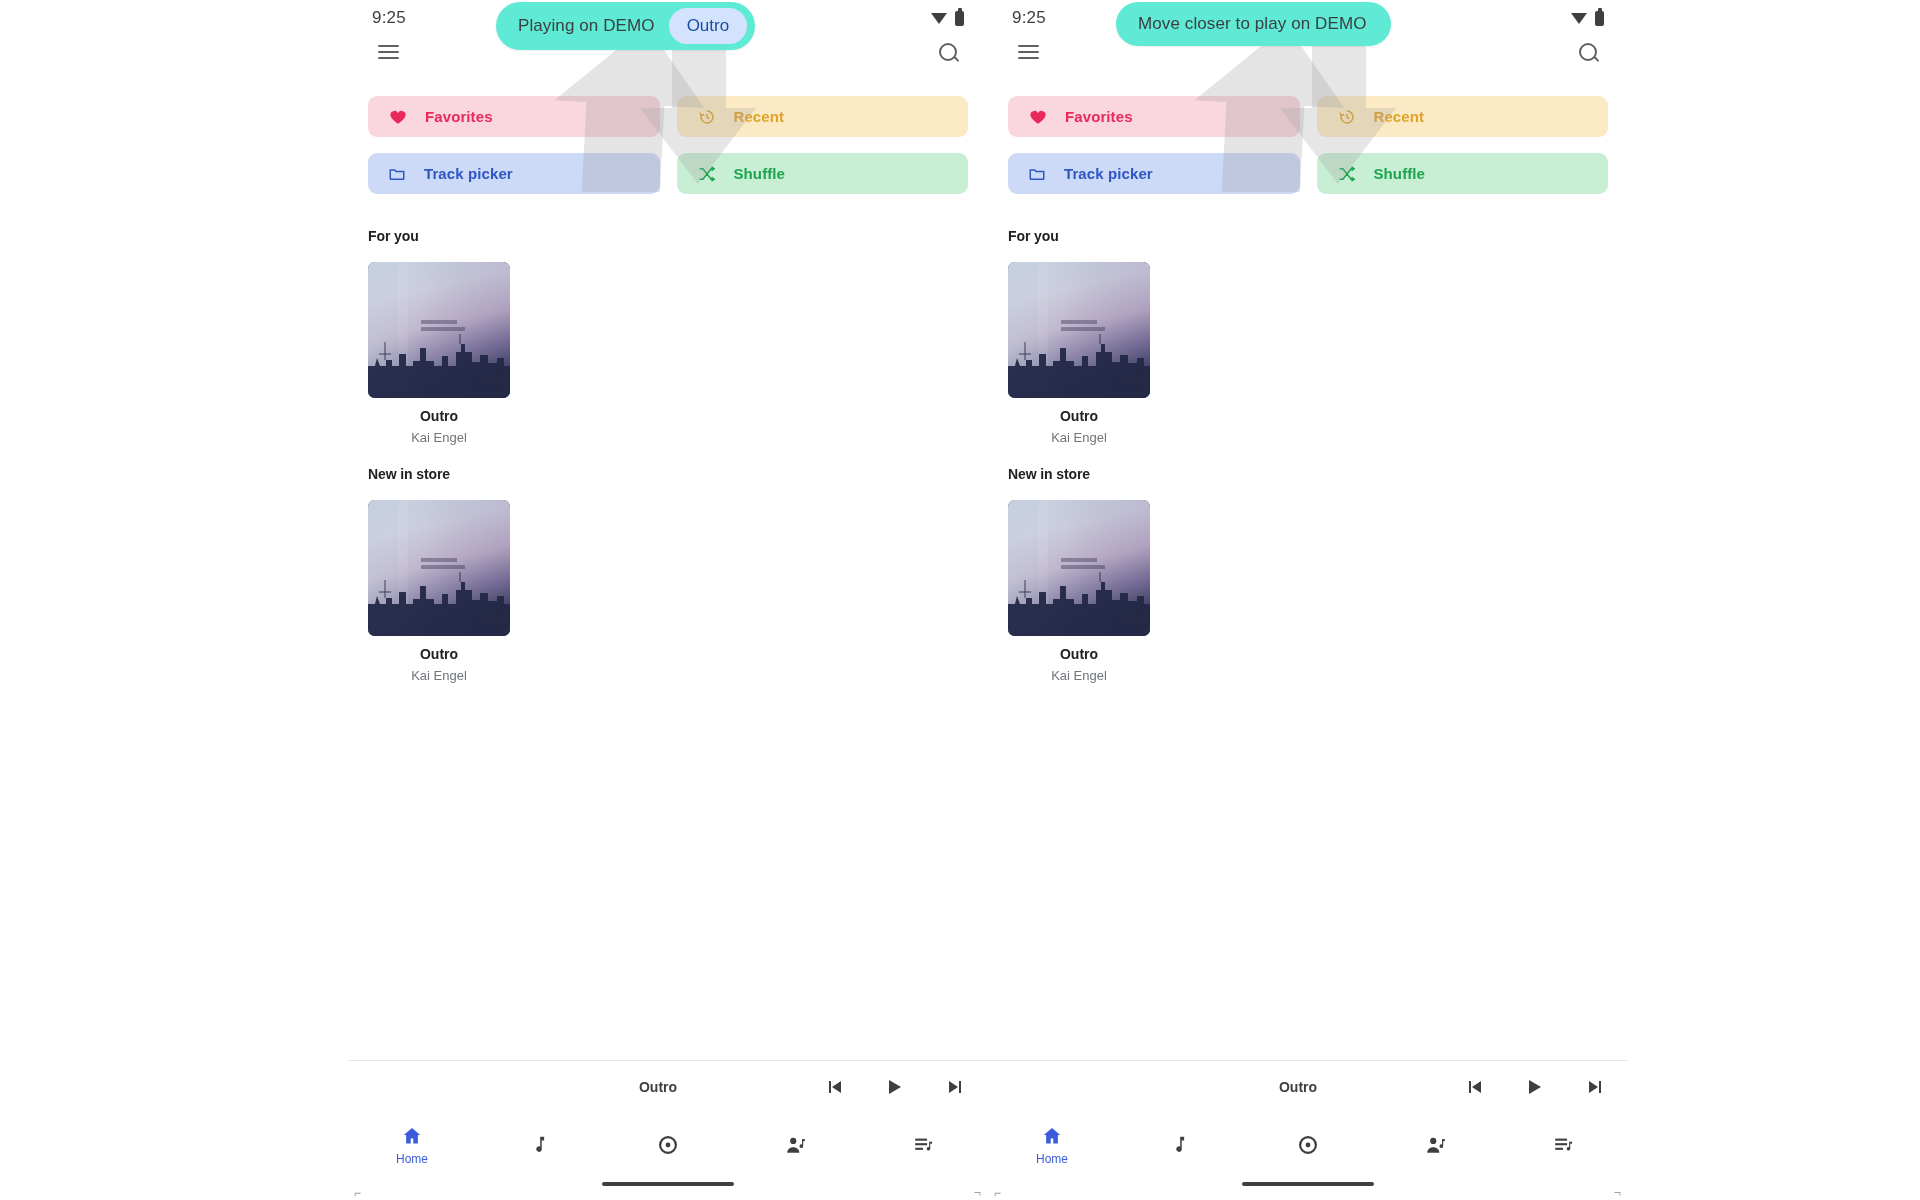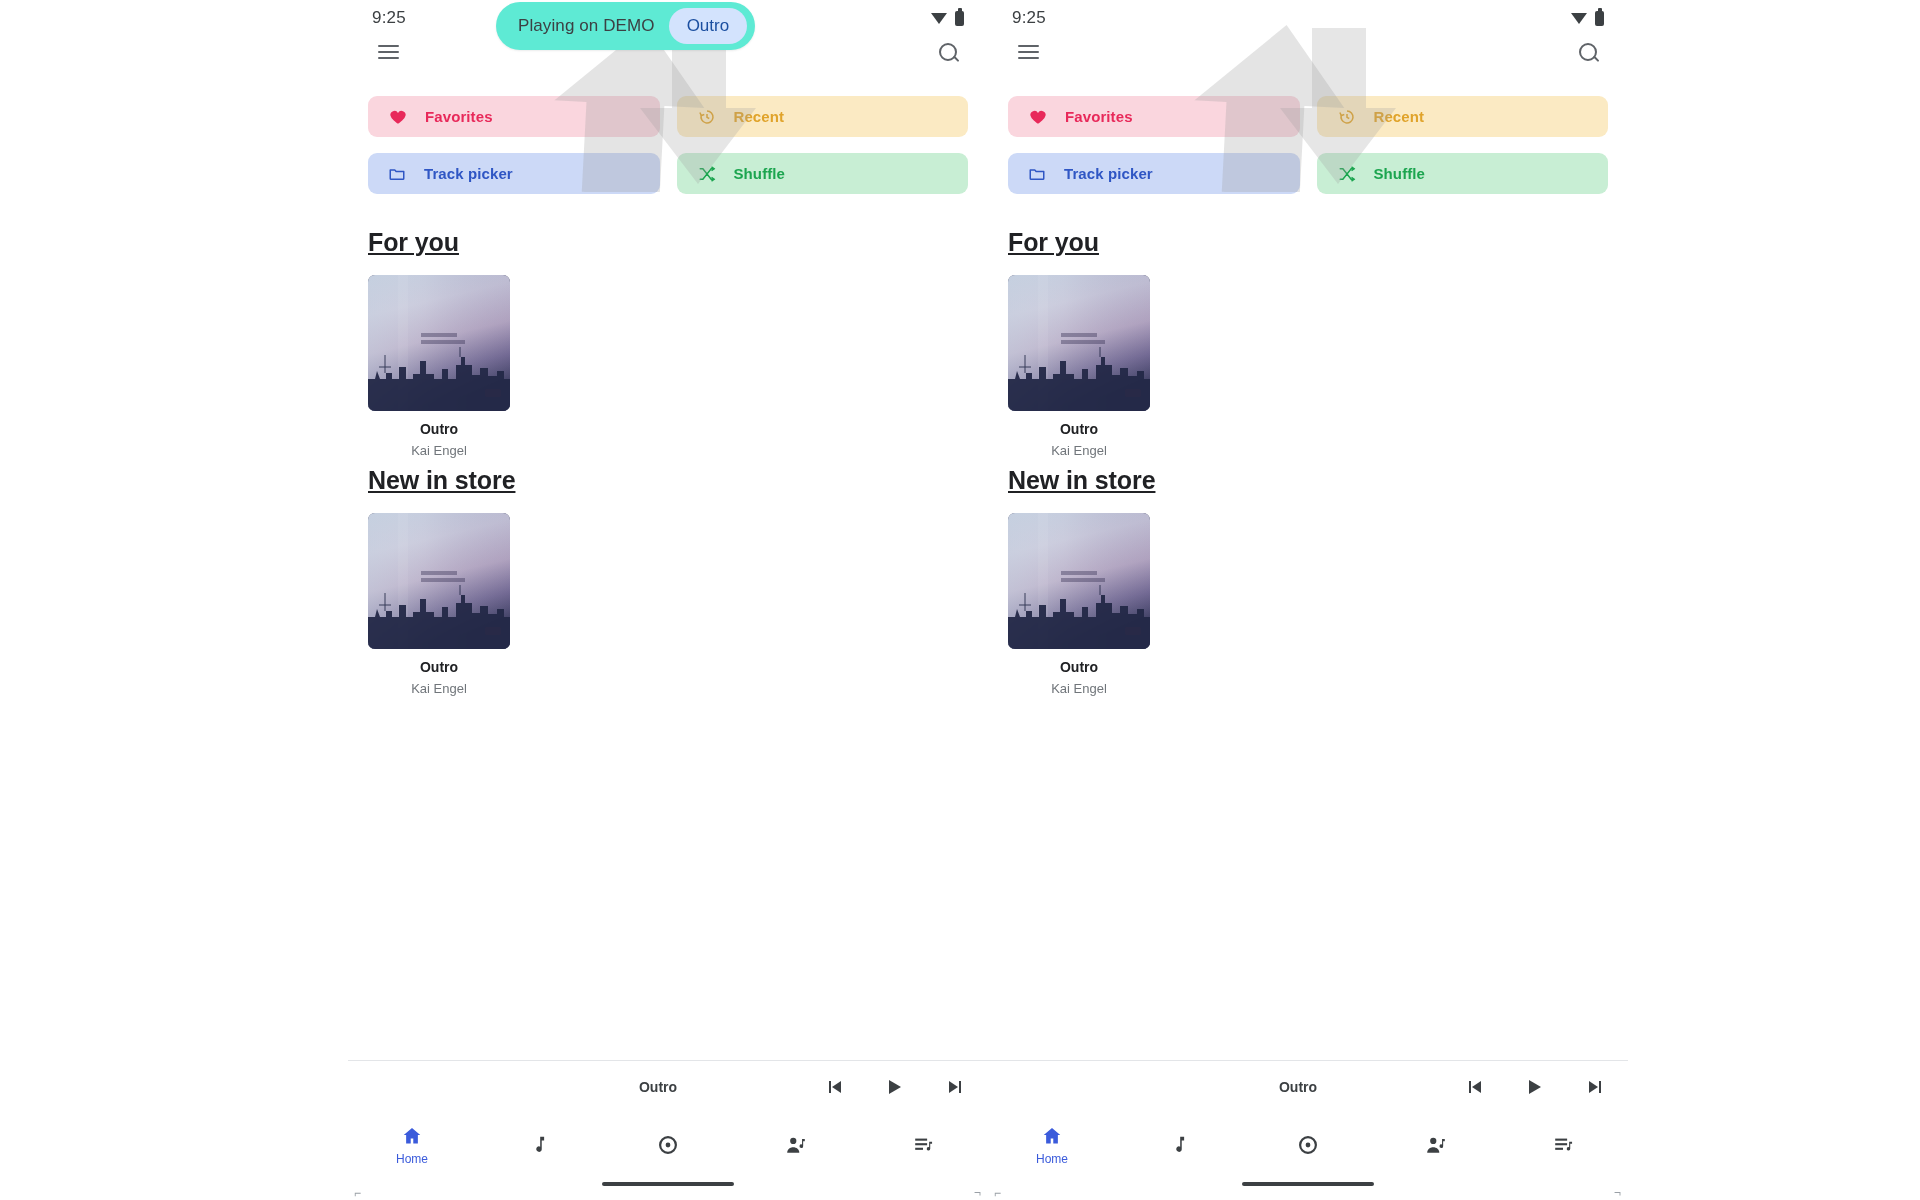--- a/index.html
+++ b/index.html
@@ -147,22 +147,22 @@
   .tile.picker { background: #ccd9f7; padding-left: 20px; }
   .tile.picker .tile-label { color: #2f56c4; }
   .tile.shuffle{ background: #c8eed4; }
   .tile.shuffle .tile-label { color: #1ca54f; }
 
   
   .section { position: absolute; left: 0; right: 0; z-index: 2; }
   .section.foryou  { top: 228px; }
   .section.newstore{ top: 466px; }
   .section-title {
-    font-size: 25px; font-weight: 700; color: #202124;
-    padding-left: 20px; letter-spacing: -.1px; text-decoration: underline;
+    font-size: 14px; font-weight: 700; color: #202124;
+    padding-left: 20px; letter-spacing: -.1px;
   }
   .card { margin-top: 18px; padding-left: 20px; width: 170px; }
   .albumart {
     width: 142px; height: 136px;
     border-radius: 7px;
     overflow: hidden;
     position: relative;
     background: #2a2d4a;
     display: block;
     cursor: pointer;
@@ -490,20 +490,23 @@
       </div>
     </div>
 
     <div class="arrow-overlay">
       <svg viewBox="0 0 230 180" xmlns="http://www.w3.org/2000/svg">
         <polygon points="62,188 0,108 40,108 40,18 118,18 118,108 150,108" fill="#9e9e9e" opacity="0.28" transform="rotate(183 78 100)"></polygon>
         <polygon points="150,16 208,92 176,92 176,172 122,172 122,92 92,92" fill="#9e9e9e" opacity="0.26" transform="rotate(180 150 94)"></polygon>
       </svg>
     </div>
 
+    <div class="snackbar wide">
+      <div class="snackbar-text">Move closer to play on DEMO</div>
+    </div>
 
     <div class="tiles">
       <div class="tile fav">
         <svg class="tile-ic" viewBox="0 0 24 24">
           <path fill="#e8295a" d="M12 21s-7.5-4.9-9.3-9A5.3 5.3 0 0 1 12 6.6 5.3 5.3 0 0 1 21.3 12c-1.8 4.1-9.3 9-9.3 9z"></path>
         </svg>
         <span class="tile-label">Favorites</span>
       </div>
       <div class="tile recent">
         <svg class="tile-ic" viewBox="0 0 24 24">

